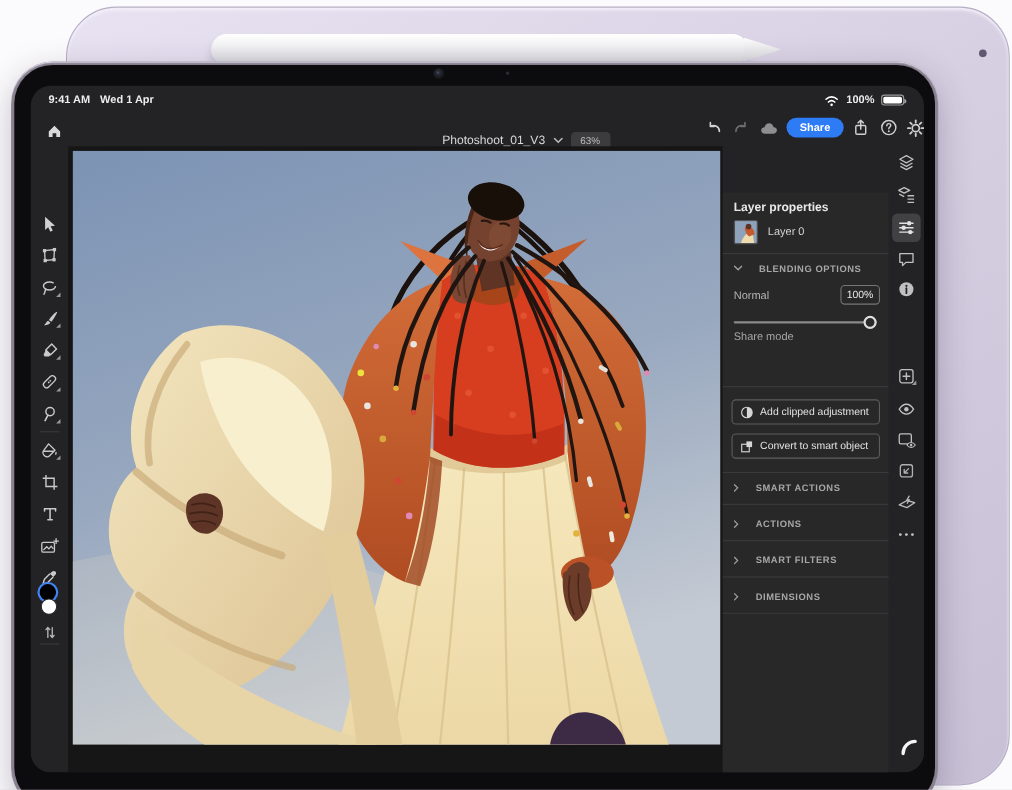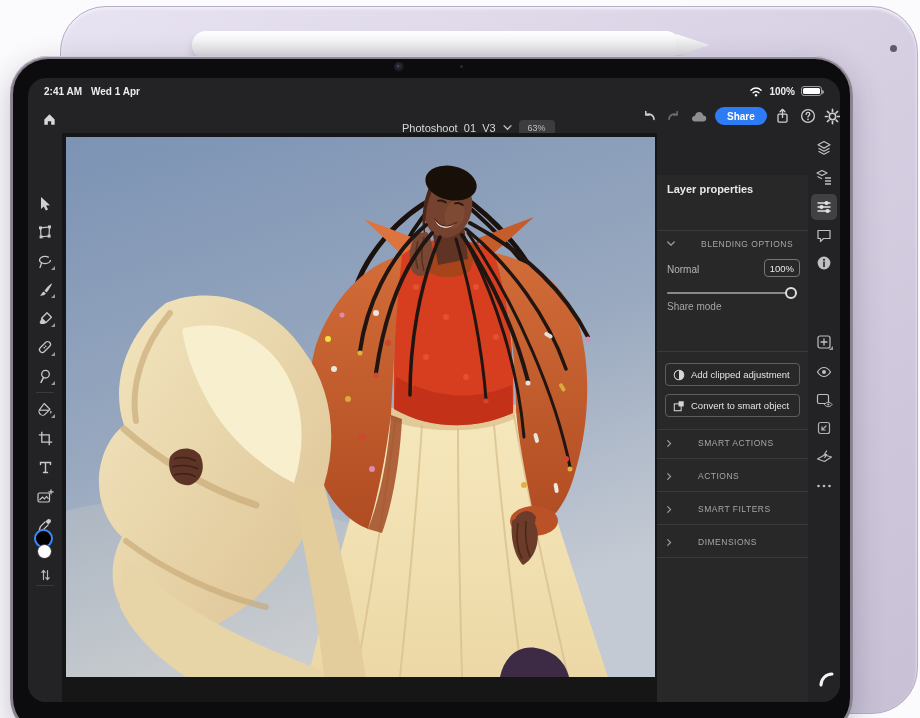--- a/index.html
+++ b/index.html
@@ -66,21 +66,21 @@
   .canvas-area { position:absolute; left:34px; top:55px; width:595px; height:569px; background:#161616; }
   .photo { position:absolute; left:4px; top:4px; width:589px; height:540px; display:block; }
 
   
   .panel { position:absolute; left:629px; top:55px; width:151px; height:569px; background:#282829;margin-top:42px; }
   .panel-title { position:absolute; left:10px; top:8px; color:#e8e8e8; font-size:11px; font-weight:bold; }
   .layer-row { position:absolute; left:4px; top:22px; width:143px; height:28px; display:flex; align-items:center; gap:9px; padding-left:6px; border-radius:4px; }
   .layer-thumb { width:22px; height:22px; border-radius:2px; overflow:hidden; border:1px solid #555; }
   .layer-name { color:#d2d2d2; font-size:10px; }
   .p-div { position:absolute; left:0; width:151px; height:1px; background:#3a3a3c; }
-  .sec-row { position:absolute; left:10px; display:flex; align-items:center; gap:26px; color:#a6a6a6; font-size:8.5px; letter-spacing:.5px; font-weight:normal; }
+  .sec-row { position:absolute; left:10px; display:flex; align-items:center; gap:15px; color:#a6a6a6; font-size:8.5px; letter-spacing:.5px; font-weight:bold; }
   .p-label { position:absolute; left:10px; color:#b5b5b5; font-size:10px; }
   .val-box { position:absolute; right:8px; top:84px; border:1px solid #767676; border-radius:4px; color:#e8e8e8; font-size:9.5px; padding:2.5px 5px; }
   .slider { position:absolute; left:10px; top:112px; width:130px; height:12px; }
   .slider-track { position:absolute; left:0; top:5px; width:130px; height:2px; background:#8a8a8a; border-radius:1px; }
   .slider-knob { position:absolute; left:118px; top:0; width:12px; height:12px; border-radius:50%; background:#2a2a2a; border:2px solid #dedede; }
   .dropdown { position:absolute; left:8px; top:140px; width:135px; height:23px; border:1px solid #5d5d5d; border-radius:4px;
     display:flex; align-items:center; padding:0 9px; color:#e4e4e4; font-size:10px; justify-content:space-between; }
   .p-btn { position:absolute; left:8px; width:135px; height:23px; border:1px solid #5d5d5d; border-radius:4px;
     display:flex; align-items:center; gap:6px; padding:0 7px; color:#e2e2e2; font-size:9.5px; }
 
@@ -110,21 +110,21 @@
   <div class="front-ipad">
     <div class="bezel"></div>
   </div>
   <div class="front-camera"></div>
   <div class="front-dot"></div>
 
   <div class="screen">
 
     <div class="statusbar">
       <div class="sb-left">
-        <span>2:41 AM</span>
+        <span>9:41 AM</span>
         <span>Wed 1 Apr</span>
       </div>
       <div class="sb-right">
         <span class="hicon" style="width:14px;height:12px">
           <svg width="14" height="11" viewBox="0 0 16 13">
               <g stroke="#fff" stroke-width="1.7" fill="none" stroke-linecap="round">
                 <path d="M2,5 C5.5,1.6 10.5,1.6 14,5"></path>
                 <path d="M4.6,8 C6.6,6.1 9.4,6.1 11.4,8"></path>
               </g>
               <circle cx="8" cy="11" r="1.4" fill="#fff"></circle>
@@ -418,20 +418,31 @@
           <rect x="466" y="298" width="10" height="4" rx="2" fill="#e9e6df" transform="rotate(75 470 300)"></rect>
           <circle cx="500" cy="322" r="3" fill="#cf4633"></circle>
             <circle cx="458" cy="348" r="3" fill="#e2b23e"></circle>
           <rect x="486" y="348" width="10" height="4" rx="2" fill="#efe9de" transform="rotate(80 490 350)"></rect>
         </g>
       </svg>
     </div>
 
     <div class="panel">
       <div class="panel-title">Layer properties</div>
+      <div class="layer-row">
+        <span class="layer-thumb">
+          <svg width="22" height="22" viewBox="0 0 22 22">
+              <rect width="22" height="22" fill="#8fa2bc"></rect>
+              <path d="M5,22 C7,14 11,10 16,10 L18,22 Z" fill="#eedcae"></path>
+              <path d="M9,6 C13,3.5 18,6.5 18,12 L13,14 C10.5,12 9,9 9,6 Z" fill="#c65a2e"></path>
+              <circle cx="12.5" cy="5" r="2.6" fill="#5a3326"></circle>
+            </svg>
+        </span>
+        <span class="layer-name">Layer 0</span>
+      </div>
       <div class="p-div" style="top:55px"></div>
       <div class="sec-row" style="top:61px;height:16px">
         <svg width="8" height="6" viewBox="0 0 10 7">
             <path d="M1,1 L5,5 L9,1" stroke="#9f9f9f" stroke-width="1.6" fill="none" stroke-linecap="round"></path>
           </svg>
         <span>BLENDING OPTIONS</span>
       </div>
       <div class="p-label" style="top:89px">Normal</div>
       <div class="val-box">100%</div>
       <div class="slider">

